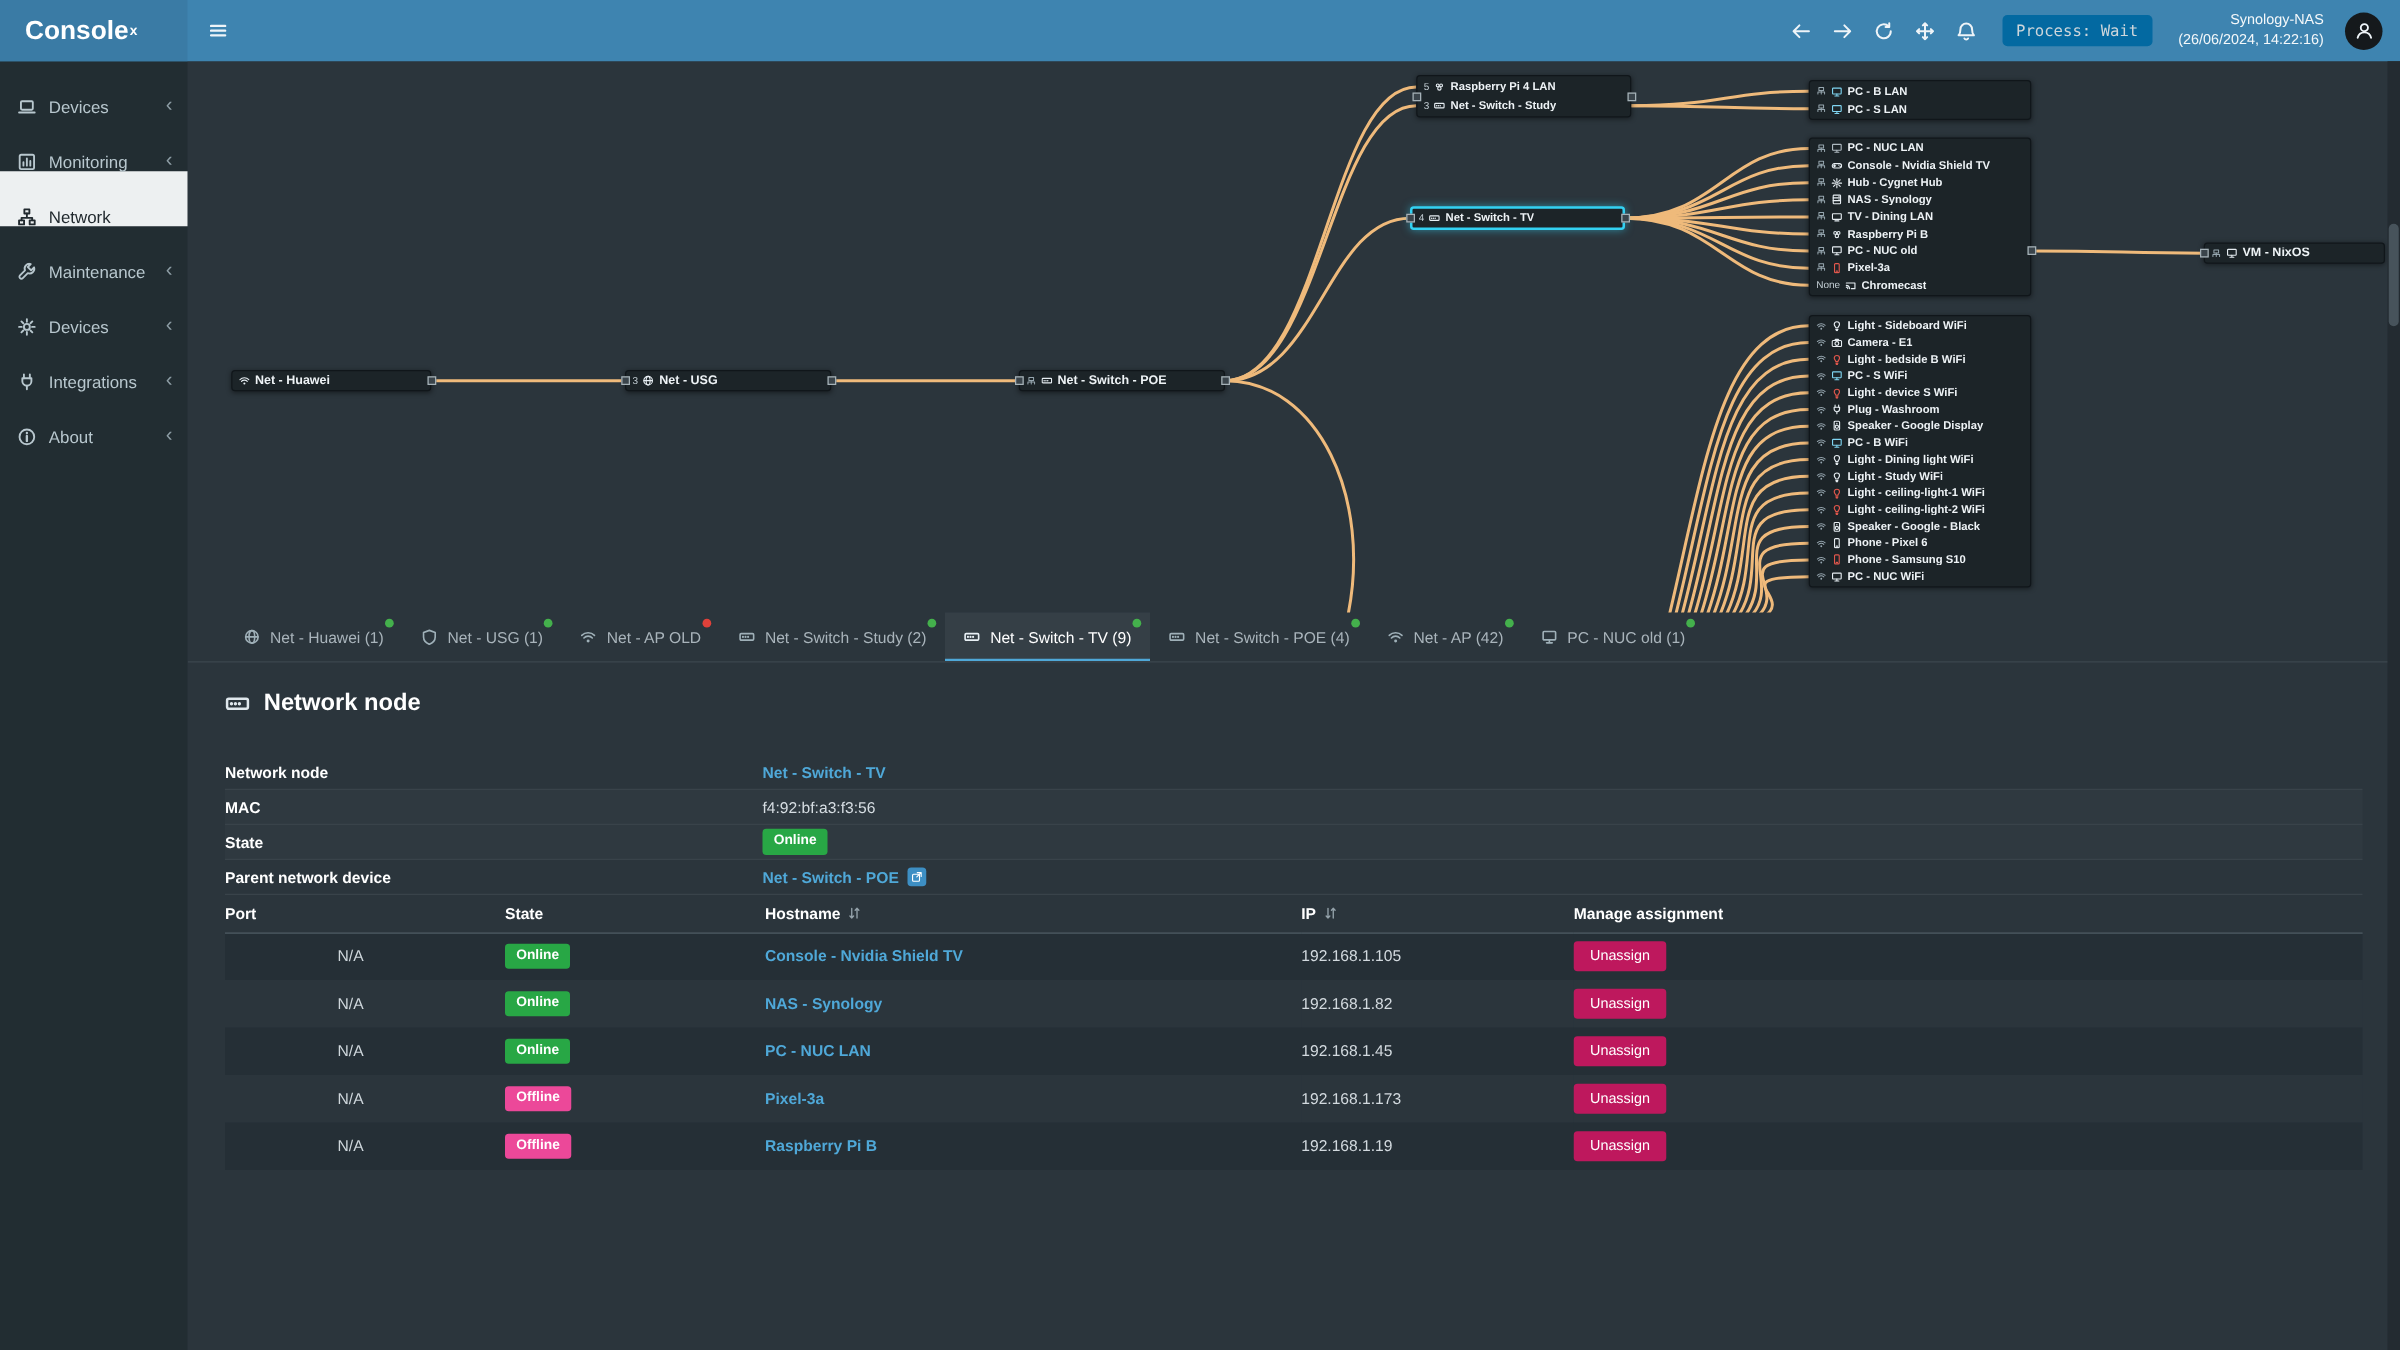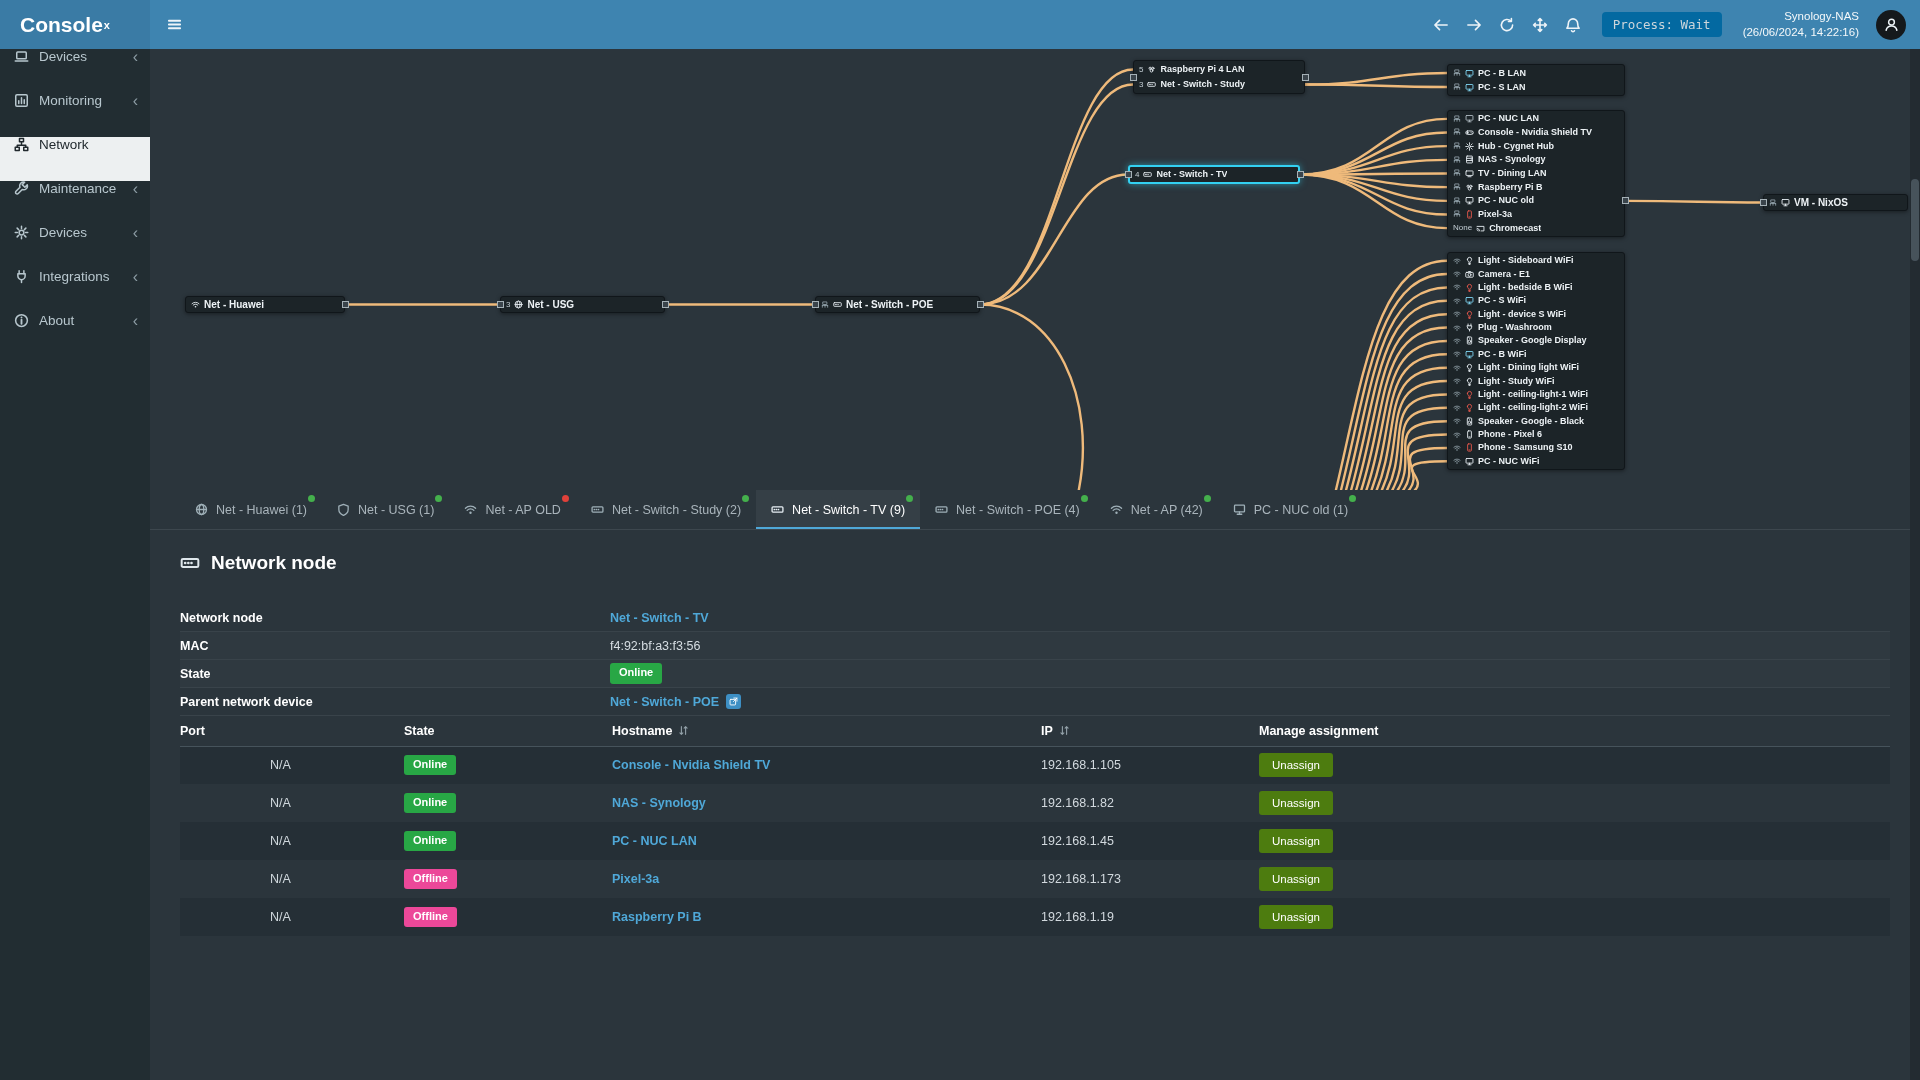--- a/index.html
+++ b/index.html
@@ -11,21 +11,21 @@
 .logo sup{font-size:11px;margin-left:1px}
 .hamburger{width:48px;display:flex;align-items:center;justify-content:center;color:#fff;cursor:pointer}
 .hicon{width:16px;height:16px;color:#eef4f8;display:inline-block;cursor:pointer}
 .header-right{margin-left:auto;display:flex;align-items:center;gap:17px;padding-right:14px}
 .process-badge{font-family:"DejaVu Sans Mono",monospace;font-size:12.5px;background:#0369a1;color:#cdd6db;padding:5px 11px;border-radius:4px;margin-left:4px}
 .host-block{text-align:right;color:#f4f8fa;font-size:11.5px;line-height:1.35;margin-left:4px}
 .avatar{width:30px;height:30px;border-radius:50%;background:#15191c;display:flex;align-items:center;justify-content:center;color:#e8edf0;cursor:pointer}
 .avatar .hicon{width:15px;height:15px}
 
 .sidebar{position:absolute;top:49px;left:0;width:150px;height:1031px;background:#222d32;z-index:15}
-.side-item{height:44px;display:flex;align-items:flex-start;gap:10px;padding:0 12px 0 14px;color:#b8c7ce;font-size:13.5px;cursor:pointer}
+.side-item{height:44px;display:flex;align-items:flex-end;gap:10px;padding:0 12px 0 14px;color:#b8c7ce;font-size:13.5px;cursor:pointer}
 .side-item.active{background:#edf0f1;color:#21292e}
 .sicon{width:15px;height:15px;flex:0 0 15px}
 .side-label{flex:1}
 .chev{color:#8d9da5;font-size:16px;line-height:1}
 
 .main{position:absolute;top:49px;left:150px;width:1770px;height:1031px;overflow:hidden;background:#2b353c}
 .topo{position:relative;width:1770px;height:441px;cursor:grab}
 #topo-svg{position:absolute;left:0;top:0;z-index:1}
 .tnode{position:absolute;background:#1c2428;border:1px solid #10161a;border-radius:3px;display:flex;flex-direction:column;justify-content:space-around;padding:1px 5px;z-index:2;box-shadow:0 1px 4px rgba(0,0,0,.45);cursor:pointer}
 .tnode.hl{border:2px solid #33d1f2;box-shadow:0 0 7px rgba(51,209,242,.55)}
@@ -58,21 +58,21 @@
 .badge.online{background:#28a745}
 .badge.offline{background:#ec4899}
 
 table{width:100%;border-collapse:collapse;table-layout:fixed}
 th{text-align:left;color:#fff;font-size:12.5px;height:30px;vertical-align:middle;border-bottom:1px solid #46535b;font-weight:700}
 .sorticon{display:inline-block;width:11px;height:11px;color:#93a1a9;margin-left:6px;vertical-align:-1px}
 tbody td{height:38px;font-size:12.5px;color:#d2d9de;vertical-align:middle}
 tbody tr:nth-child(odd){background:#252f36}
 tbody tr:nth-child(even){background:#2b353c}
 td.cport{padding-left:90px;color:#cfd7dc}
-.unassign{background:#4d7c0f;color:#fff;border:none;border-radius:3px;padding:6px 13px;font-size:11.5px;cursor:pointer;font-family:inherit}
+.unassign{background:#be185d;color:#fff;border:none;border-radius:3px;padding:6px 13px;font-size:11.5px;cursor:pointer;font-family:inherit}
 
 .vscroll{position:absolute;right:0;top:49px;width:10px;height:1031px;background:#232b31;z-index:30}
 .vthumb{position:absolute;left:1px;width:8px;top:130px;height:82px;background:#47535b;border-radius:4px;cursor:pointer}
 </style>
 </head>
 <body>
 
 <div class="header">
   <div class="logo">
     <span>Console</span>

